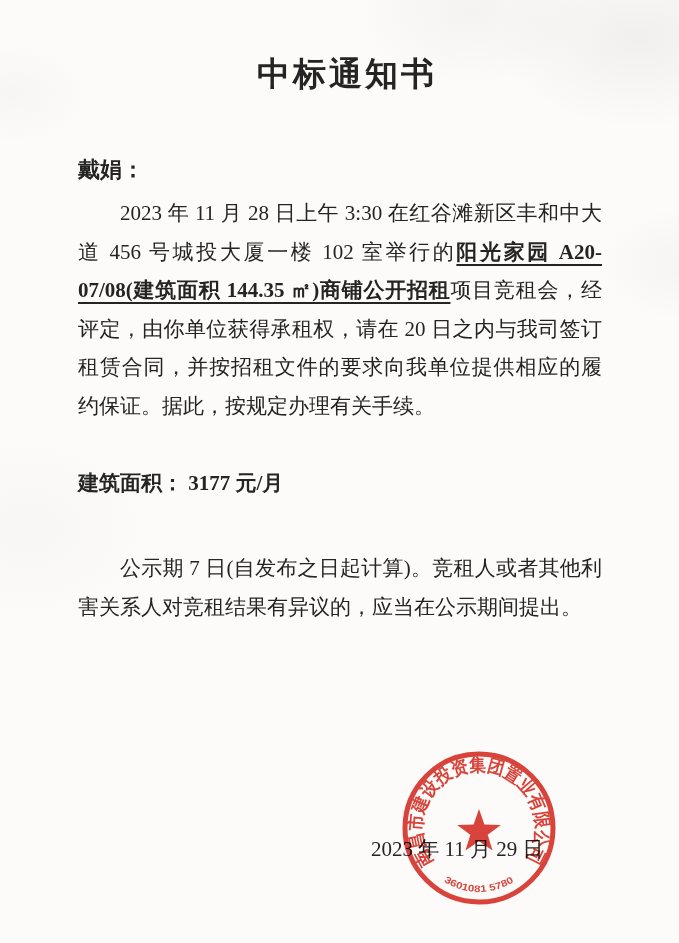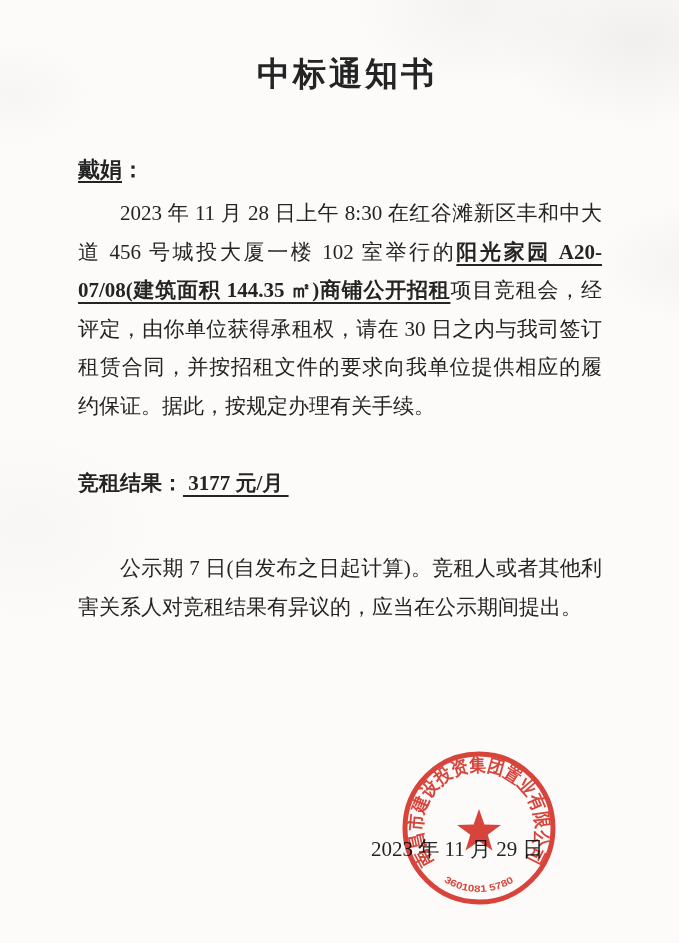--- a/index.html
+++ b/index.html
@@ -15,34 +15,34 @@
     font-family:"Liberation Serif","DejaVu Serif",serif;
     color:#242424;
     padding-left:15px;
   }
   .title {
     position:absolute; top:52px; left:0; right:0;
     text-align:center; font-size:33px; letter-spacing:3px; font-weight:600;
   }
   .salutation { position:absolute; top:155px; left:78px; font-size:22px; font-weight:bold; }
   .salutation .name {
-    text-decoration:underline; text-underline-offset:4px;
+    text-underline-offset:4px;
     text-decoration-thickness:1.5px; white-space:pre;
   }
   .para1 {
     position:absolute; top:194px; left:78px; width:524px;
     font-size:21px; line-height:38.5px; text-align:justify; text-indent:2em;
   }
   .hl {
     font-weight:bold; text-decoration:underline;
     text-underline-offset:5px; text-decoration-thickness:1.6px;
   }
   .result { position:absolute; top:469px; left:78px; font-size:21px; font-weight:bold; }
   .result .value {
-    text-decoration:underline; text-underline-offset:5px;
+    text-underline-offset:5px;
     text-decoration-thickness:1.5px; white-space:pre;
   }
   .section2 { position:absolute; top:549px; left:78px; width:524px; font-size:21px; line-height:38.5px; }
   .section2 .notice { margin:0; text-indent:2em; text-align:justify; }
   .section2 .line { text-indent:2em; }
   .sig-line  { position:absolute; top:794px; left:214px; font-size:21px; }
   .date-line { position:absolute; top:835px; left:371px; font-size:21px; }
   .seal { position:absolute; left:399px; top:748px; width:160px; height:160px; mix-blend-mode:multiply; opacity:.92; }
   .seal svg { display:block; width:160px; height:160px; }
   .seal .arc-company { font-family:"Liberation Serif","DejaVu Serif",serif; font-size:18.5px; font-weight:bold; }
@@ -50,23 +50,23 @@
 </style>
 </head>
 <body>
 
 <div class="page">
 
   <div class="title">中标通知书</div>
 
   <div class="salutation"><span class="name">戴娟</span><span>：</span></div>
 
-  <div class="para1"><span>2023 年 11 月 28 日上午 8:30 在红谷滩新区丰和中大道 456 号城投大厦一楼 102 室举行的</span><span class="hl">阳光家园 A20-07/08(建筑面积 144.35 ㎡)商铺公开招租</span><span>项目竞租会，经评定，由你单位获得承租权，请在 30 日之内与我司签订租赁合同，并按招租文件的要求向我单位提供相应的履约保证。据此，按规定办理有关手续。</span></div>
+  <div class="para1"><span>2023 年 11 月 28 日上午 3:30 在红谷滩新区丰和中大道 456 号城投大厦一楼 102 室举行的</span><span class="hl">阳光家园 A20-07/08(建筑面积 144.35 ㎡)商铺公开招租</span><span>项目竞租会，经评定，由你单位获得承租权，请在 20 日之内与我司签订租赁合同，并按招租文件的要求向我单位提供相应的履约保证。据此，按规定办理有关手续。</span></div>
 
-  <div class="result"><span>竞租结果：</span><span class="value"> 3177 元/月 </span></div>
+  <div class="result"><span>建筑面积：</span><span class="value"> 3177 元/月 </span></div>
 
   <div class="section2">
     <p class="notice">公示期 7 日(自发布之日起计算)。竞租人或者其他利害关系人对竞租结果有异议的，应当在公示期间提出。</p>
   </div>
 
   <div class="date-line">2023 年 11 月 29 日</div>
 
   <div class="seal">
     <svg viewBox="0 0 160 160" xmlns="http://www.w3.org/2000/svg">
       <defs>

